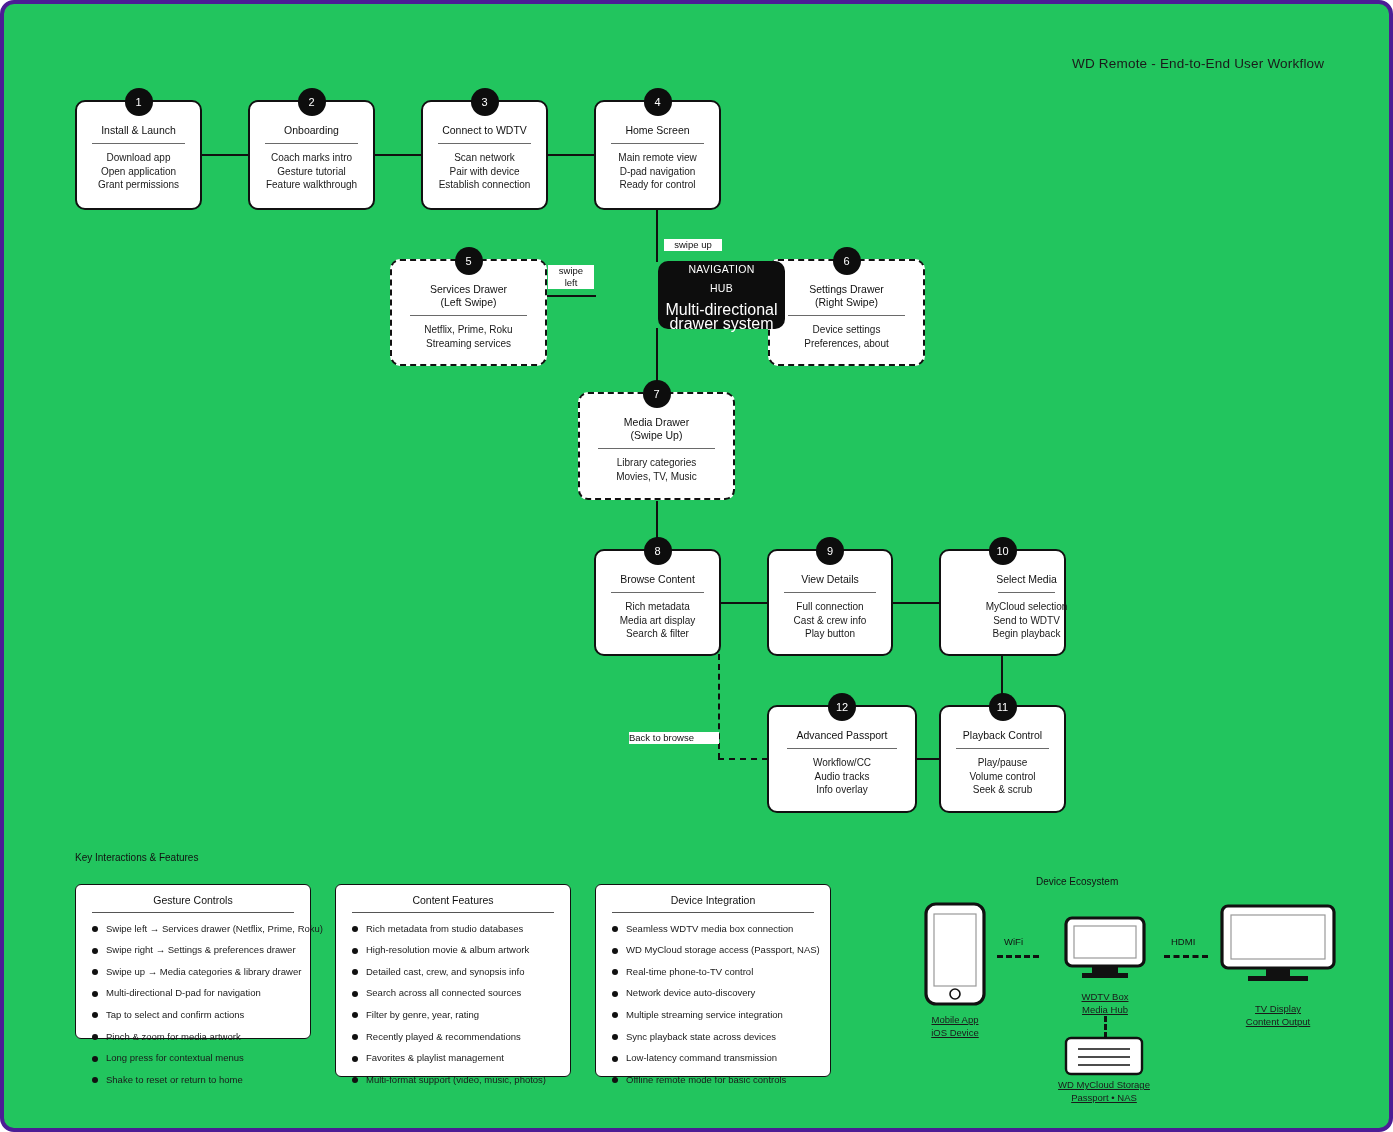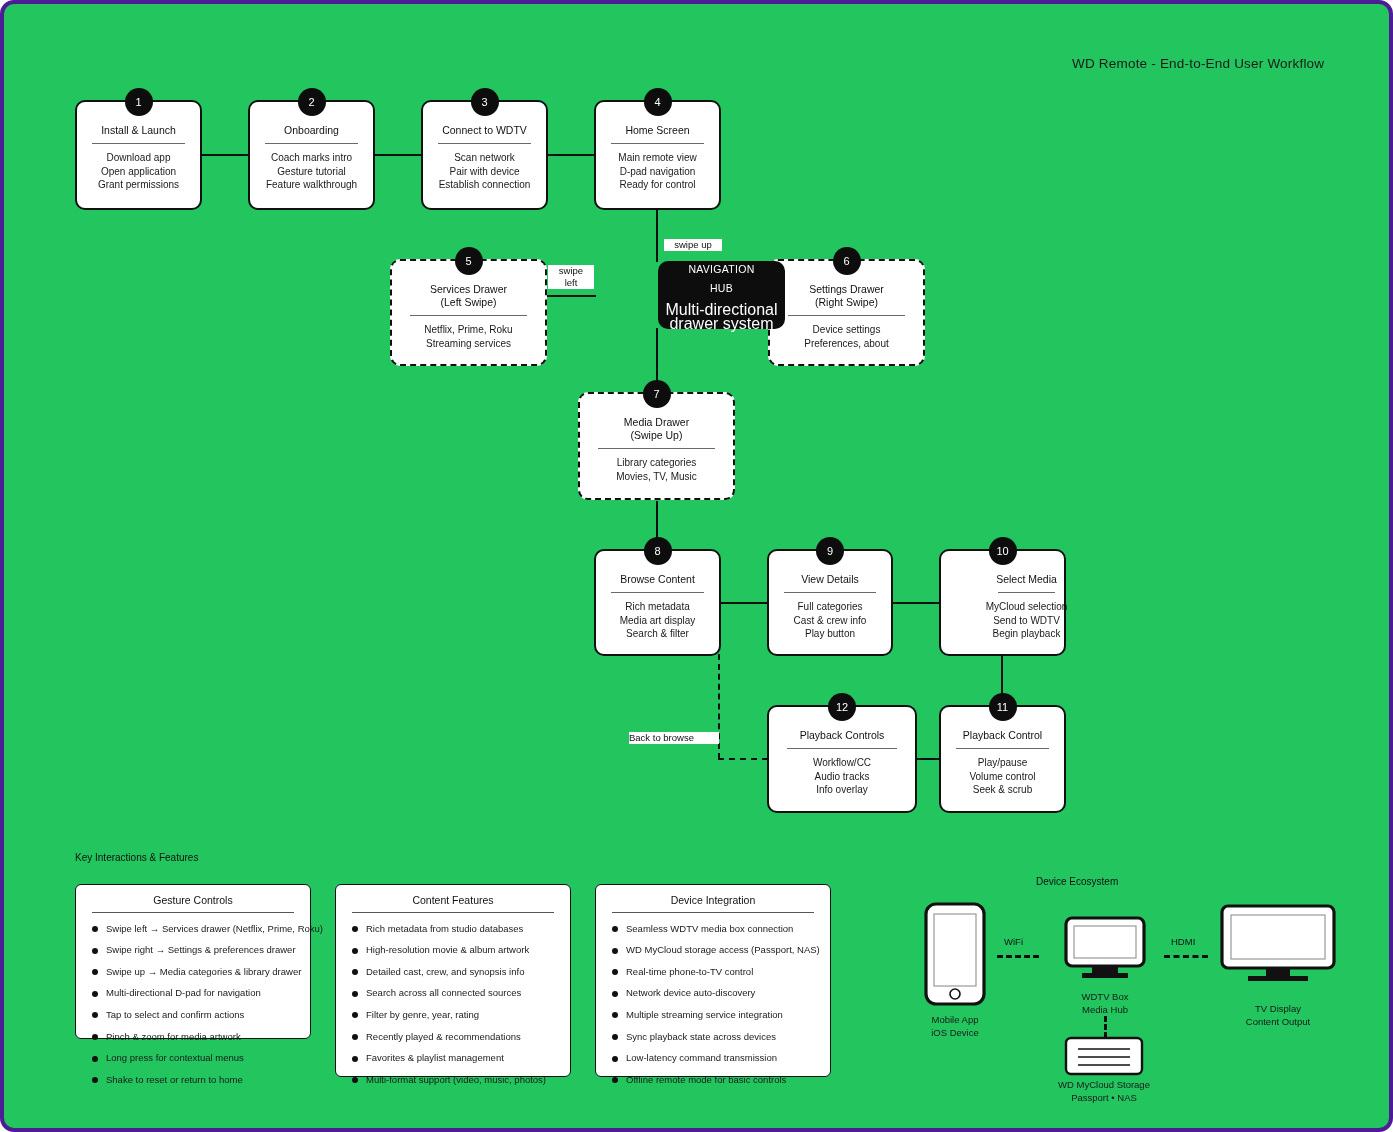--- a/index.html
+++ b/index.html
@@ -32,21 +32,21 @@
   
   .sec-h{font-size:10px;color:#111;}
   .panel{position:absolute;box-sizing:border-box;border:1px solid #111;border-radius:6px;background:#fff;}
   .panel-t{font-size:10.5px;text-align:center;margin-top:9px;color:#111;}
   .panel-rule{width:86%;height:1px;background:#555;margin:6px auto 4px;}
   .bl{font-size:9.5px;color:#1a1a1a;line-height:12px;white-space:nowrap;position:relative;
       padding-left:30px;margin-top:9.6px;}
   .bl:before{content:"";position:absolute;left:16px;top:3.5px;width:6px;height:6px;border-radius:50%;background:#111;}
   
   .eco-h{font-size:10px;color:#111;margin-left:20px;}
-  .dev-cap{position:absolute;font-size:9.5px;color:#1a1a1a;text-align:center;line-height:12.5px;width:200px;}
+  .dev-cap{position:absolute;font-size:9.5px;color:#1a1a1a;text-align:center;line-height:12.5px;width:200px;text-decoration:underline;}
   .conn-lbl{position:absolute;font-size:9.5px;color:#111;}
   .dots{position:absolute;height:0;border-top:3px dashed #111;}
   .dots-v{position:absolute;width:0;border-left:3px dashed #111;}
 </style>
 </head>
 <body>
 
 <div id="page">
 
   <div class="abs title" style="left:1068px;top:52px;">WD Remote - End-to-End User Workflow</div>
@@ -178,40 +178,40 @@
         <div>Media art display</div>
         <div>Search &amp; filter</div>
     </div>
   </div>
 
   <div class="node" style="left:763px;top:545px;width:126px;height:107px;">
     <div class="badge">9</div>
     <div class="node-title">View Details</div>
     <div class="rule"></div>
     <div class="node-lines">
-      <div>Full categories</div>
+      <div>Full connection</div>
         <div>Cast &amp; crew info</div>
         <div>Play button</div>
     </div>
   </div>
 
   <div class="node" style="left:935px;top:545px;width:127px;height:107px;padding-left:48px;">
     <div class="badge">10</div>
     <div class="node-title">Select Media</div>
     <div class="rule"></div>
     <div class="node-lines">
       <div>MyCloud selection</div>
         <div>Send to WDTV</div>
         <div>Begin playback</div>
     </div>
   </div>
 
   <div class="node" style="left:763px;top:701px;width:150px;height:108px;">
     <div class="badge">12</div>
-    <div class="node-title">Playback Controls</div>
+    <div class="node-title">Advanced Passport</div>
     <div class="rule"></div>
     <div class="node-lines">
       <div>Workflow/CC</div>
         <div>Audio tracks</div>
         <div>Info overlay</div>
     </div>
   </div>
 
   <div class="node" style="left:935px;top:701px;width:127px;height:108px;">
     <div class="badge">11</div>

